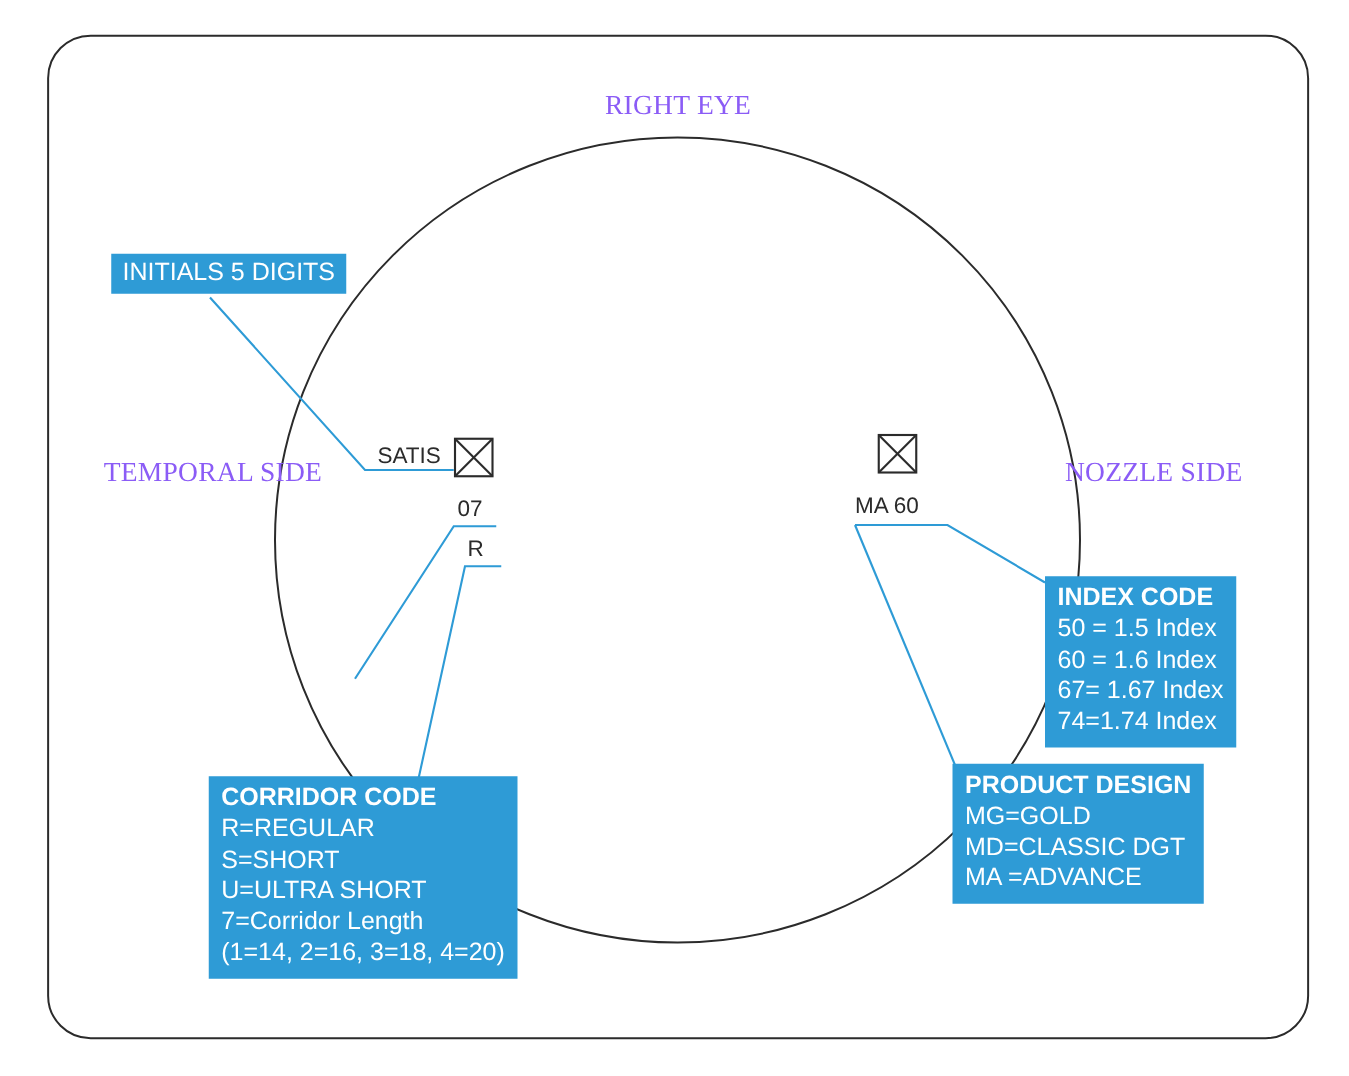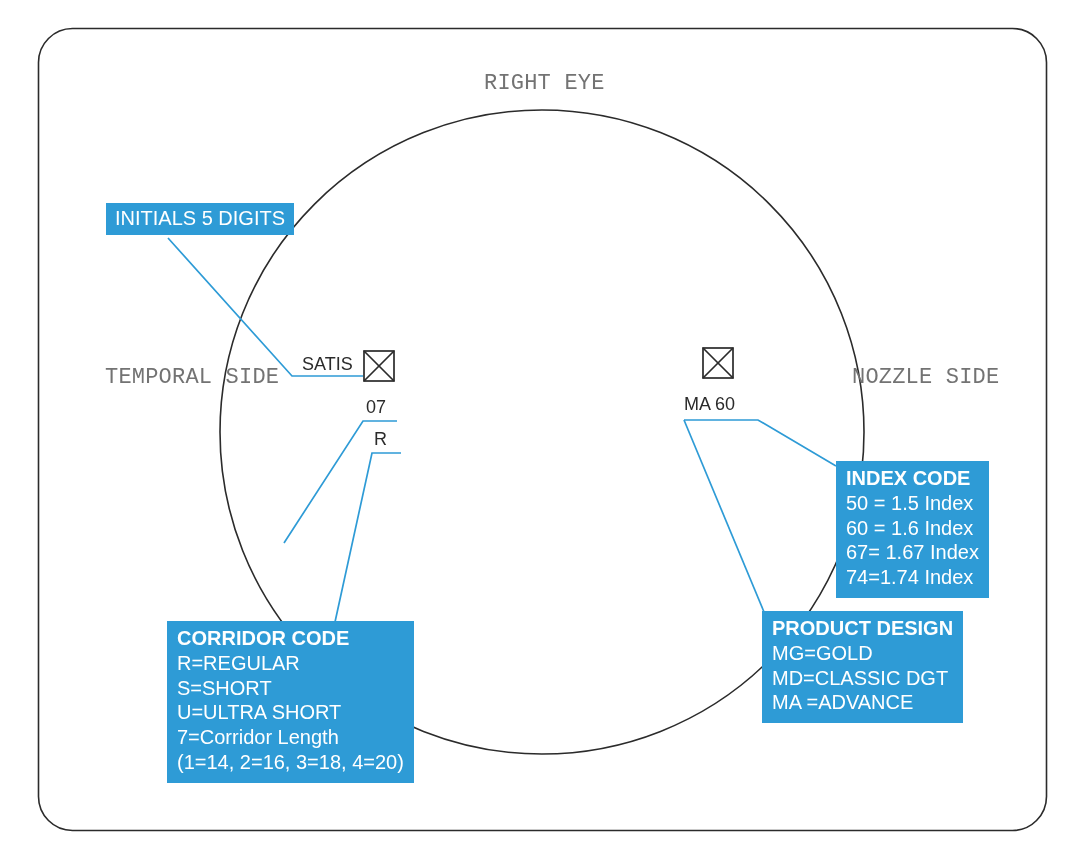--- a/index.html
+++ b/index.html
@@ -19,22 +19,22 @@
   }
   #art {
     position: absolute;
     left: 0;
     top: 0;
     width: 1079px;
     height: 861px;
   }
   .lbl {
     position: absolute;
-    color: #737373;
-    font-family: Liberation Mono, monospace;
+    color: #8b5cf6;
+    font-family: Liberation Serif, serif;
     white-space: nowrap;
     line-height: 1.05;
   }
   .lbl-big {
     font-size: 22px;
     letter-spacing: 0.2px;
   }
   .mark {
     position: absolute;
     color: #2b2b2b;
@@ -60,28 +60,28 @@
   .callout-plain {
     padding: 4px 9px 6px 9px;
     font-size: 20px;
     line-height: 1.12;
   }
   .callout-list {
     padding: 5px 10px 8px 10px;
     font-size: 20px;
     line-height: 1.24;
   }
-  #box-initials { left: 106px; top: 203px; }
+  #box-initials { left: 89px; top: 203px; }
   #box-addition { left: 112px; top: 466px; }
   #box-corridor { left: 167px; top: 621px; }
   #box-index    { left: 836px; top: 449px; margin-top: 12px; }
   #box-product  { left: 762px; top: 611px; }
 
   #t-righteye    { left: 484px; top: 72px; }
-  #t-temporal    { left: 83px;  top: 366px; margin-left: 22px; }
+  #t-temporal    { left: 83px;  top: 366px; }
   #t-nozzle      { left: 852px; top: 366px; }
 
   #m-satis  { left: 302px; top: 354px; }
   #m-07     { left: 366px; top: 397px; }
   #m-r      { left: 374px; top: 429px; }
   #m-ma60   { left: 684px; top: 394px; }
 </style>
 </head>
 <body>
 

